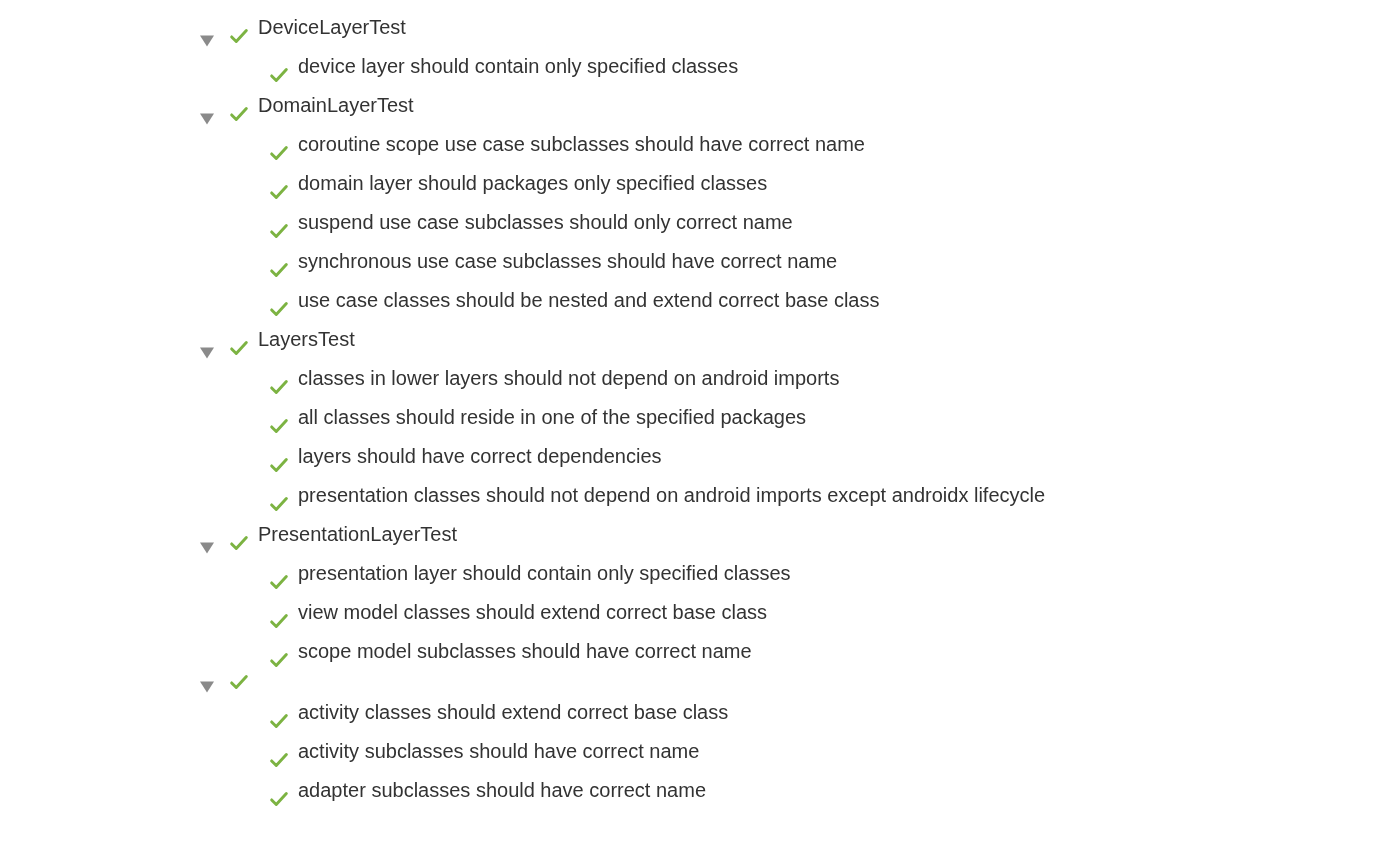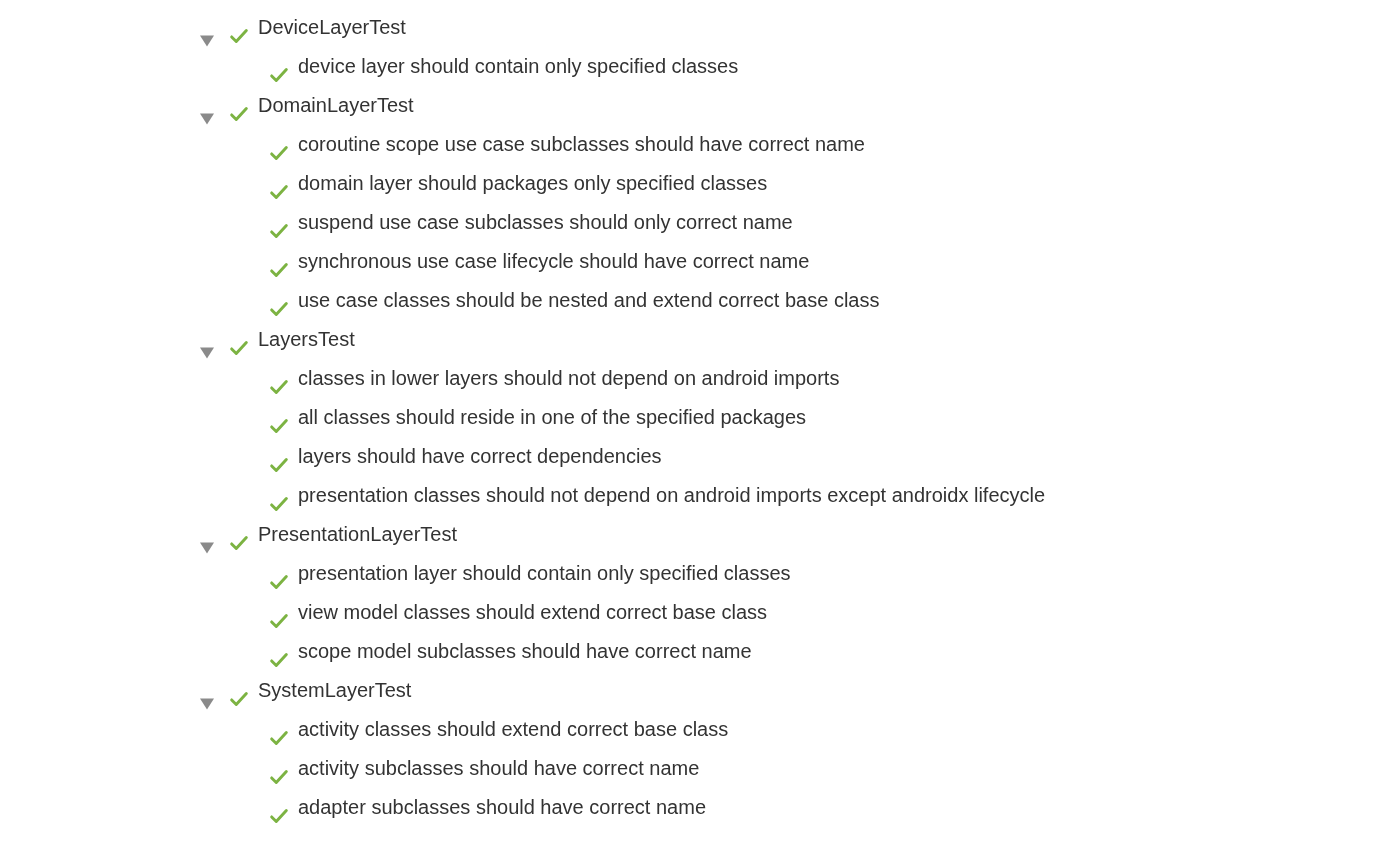--- a/index.html
+++ b/index.html
@@ -128,21 +128,21 @@
           </svg>
         </span>
         <span class="label">suspend use case subclasses should only correct name</span>
       </div>
       <div class="node child">
         <span class="check">
           <svg viewBox="0 0 24 24">
             <polyline points="4,13 9,18 20,6"></polyline>
           </svg>
         </span>
-        <span class="label">synchronous use case lifecycle should have correct name</span>
+        <span class="label">synchronous use case subclasses should have correct name</span>
       </div>
       <div class="node child">
         <span class="check">
           <svg viewBox="0 0 24 24">
             <polyline points="4,13 9,18 20,6"></polyline>
           </svg>
         </span>
         <span class="label">use case classes should be nested and extend correct base class</span>
       </div>
     </div>
@@ -236,21 +236,20 @@
       <span class="caret">
         <svg viewBox="0 0 10 8">
           <polygon points="0,0 10,0 5,8"></polygon>
         </svg>
       </span>
       <span class="check">
         <svg viewBox="0 0 24 24">
           <polyline points="4,13 9,18 20,6"></polyline>
         </svg>
       </span>
-      <span class="label">SystemLayerTest</span>
     </div>
     <div class="children">
       <div class="node child">
         <span class="check">
           <svg viewBox="0 0 24 24">
             <polyline points="4,13 9,18 20,6"></polyline>
           </svg>
         </span>
         <span class="label">activity classes should extend correct base class</span>
       </div>

